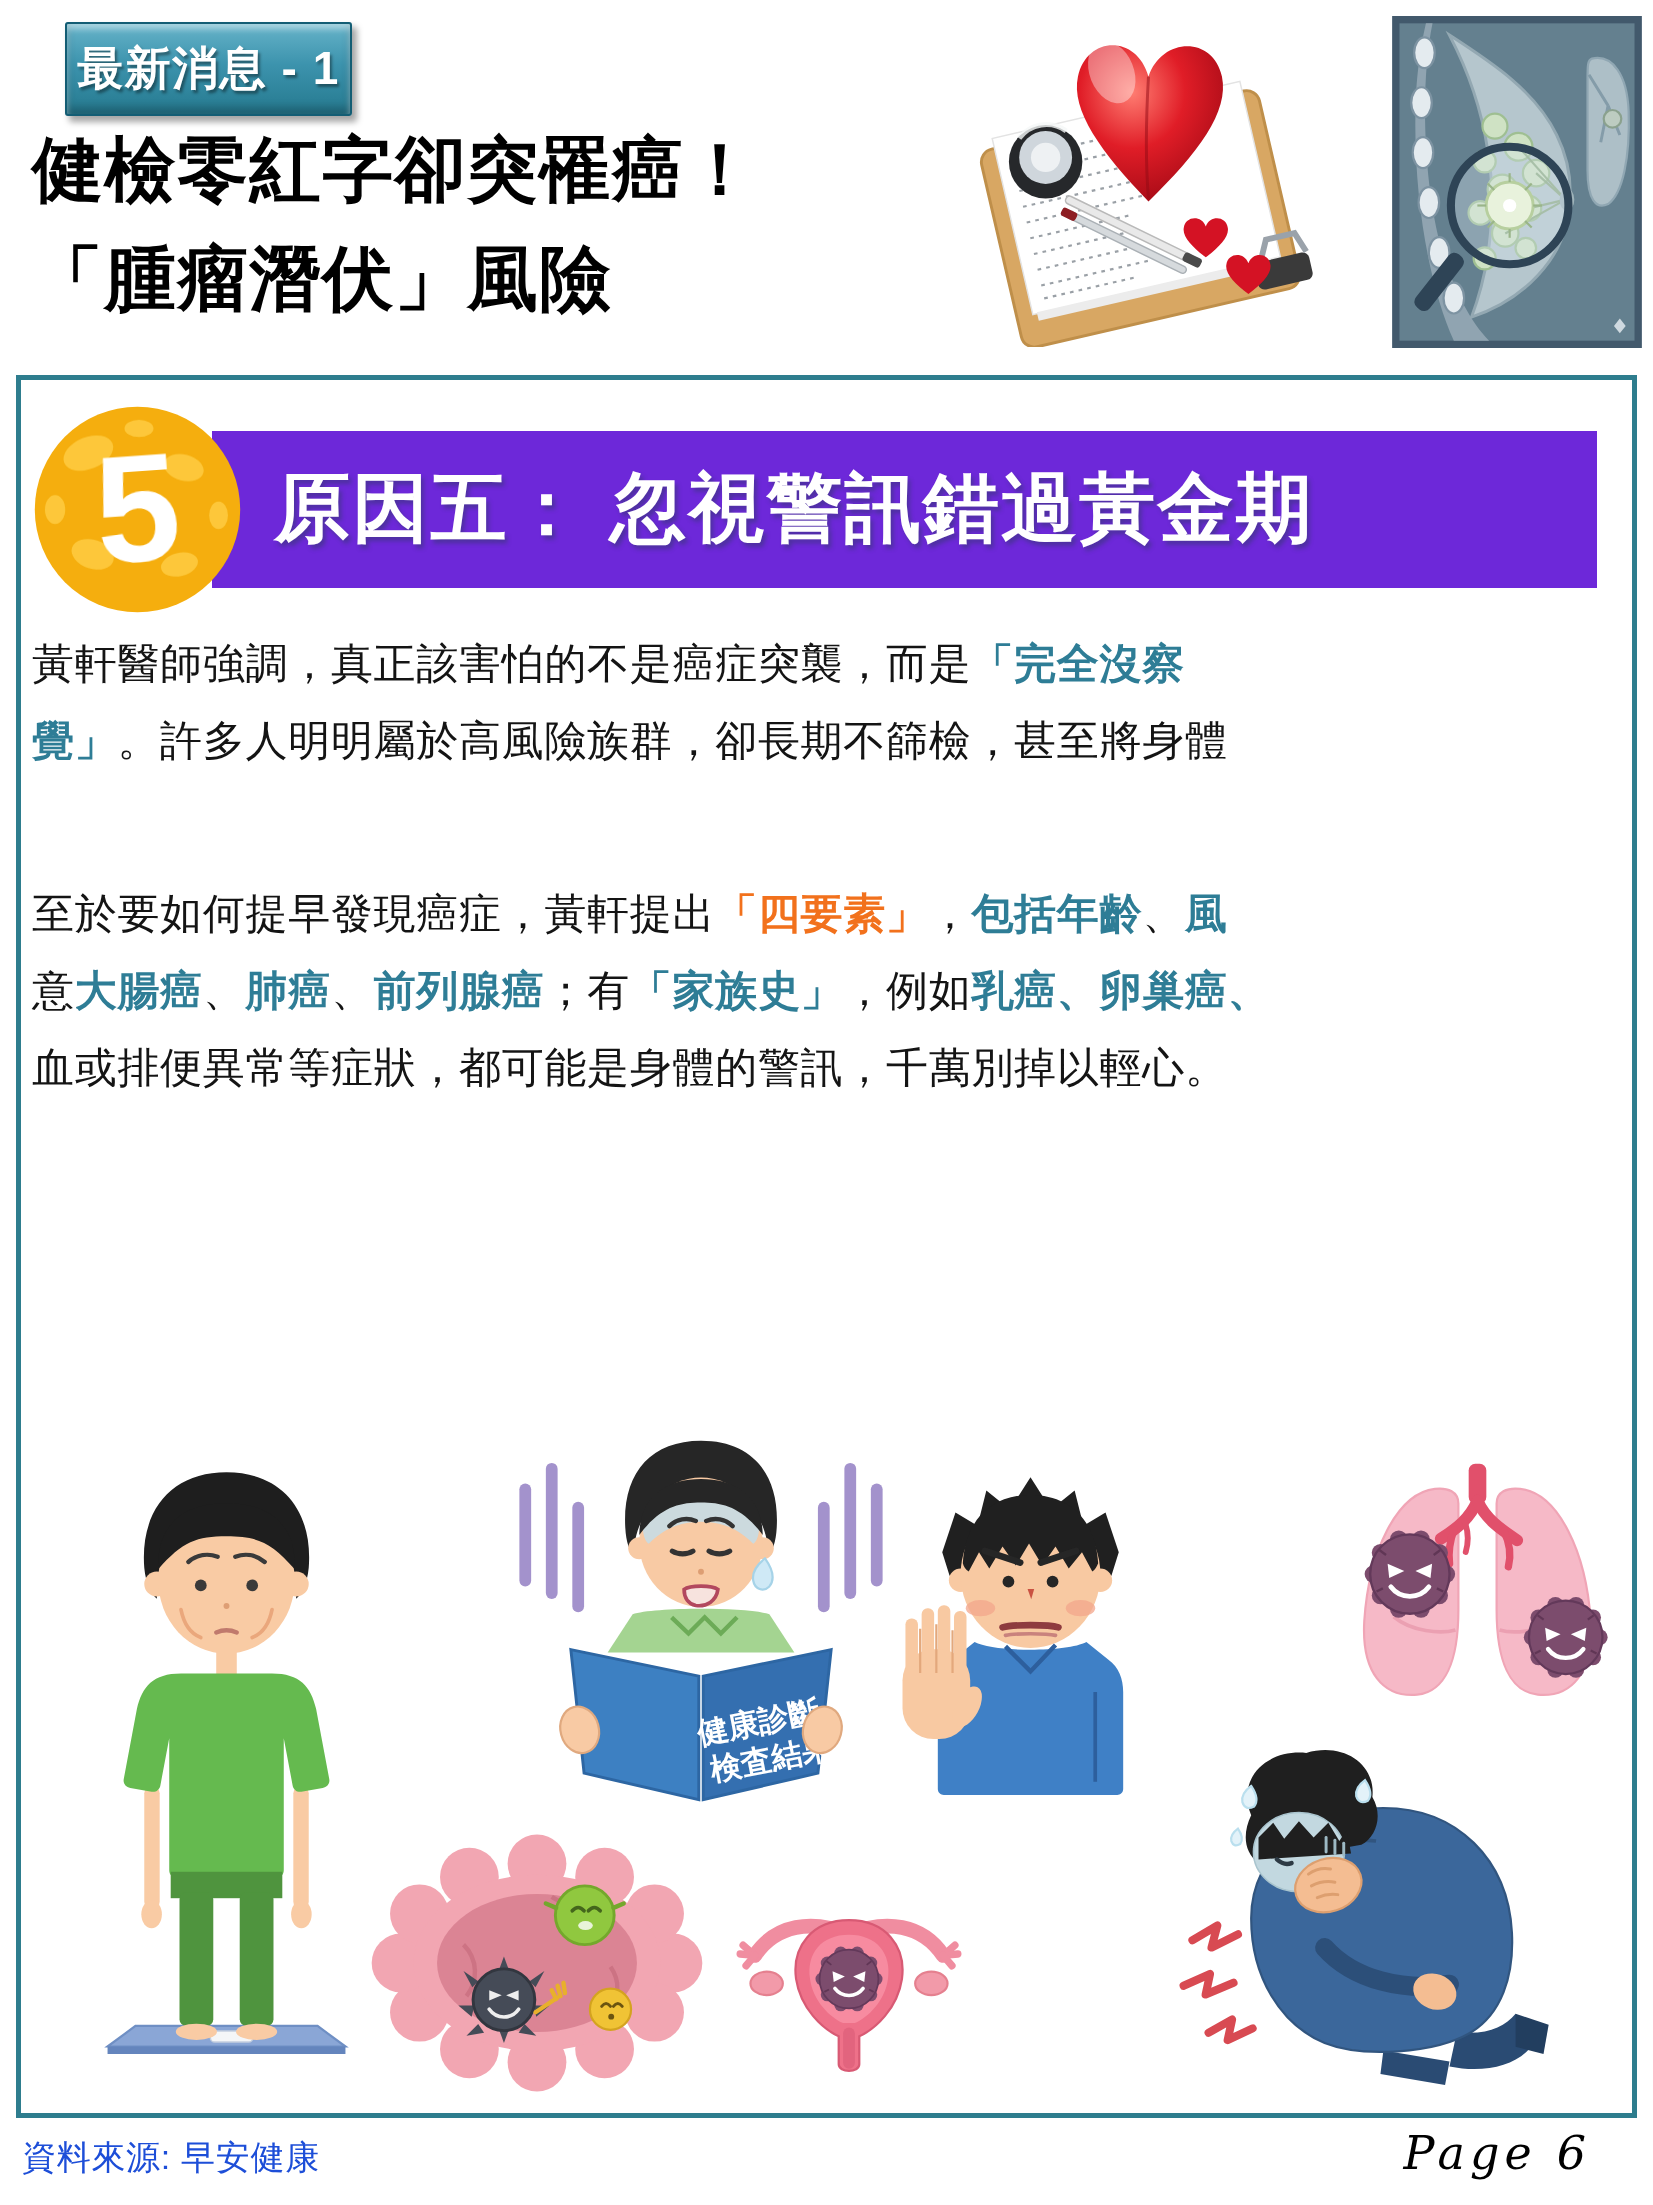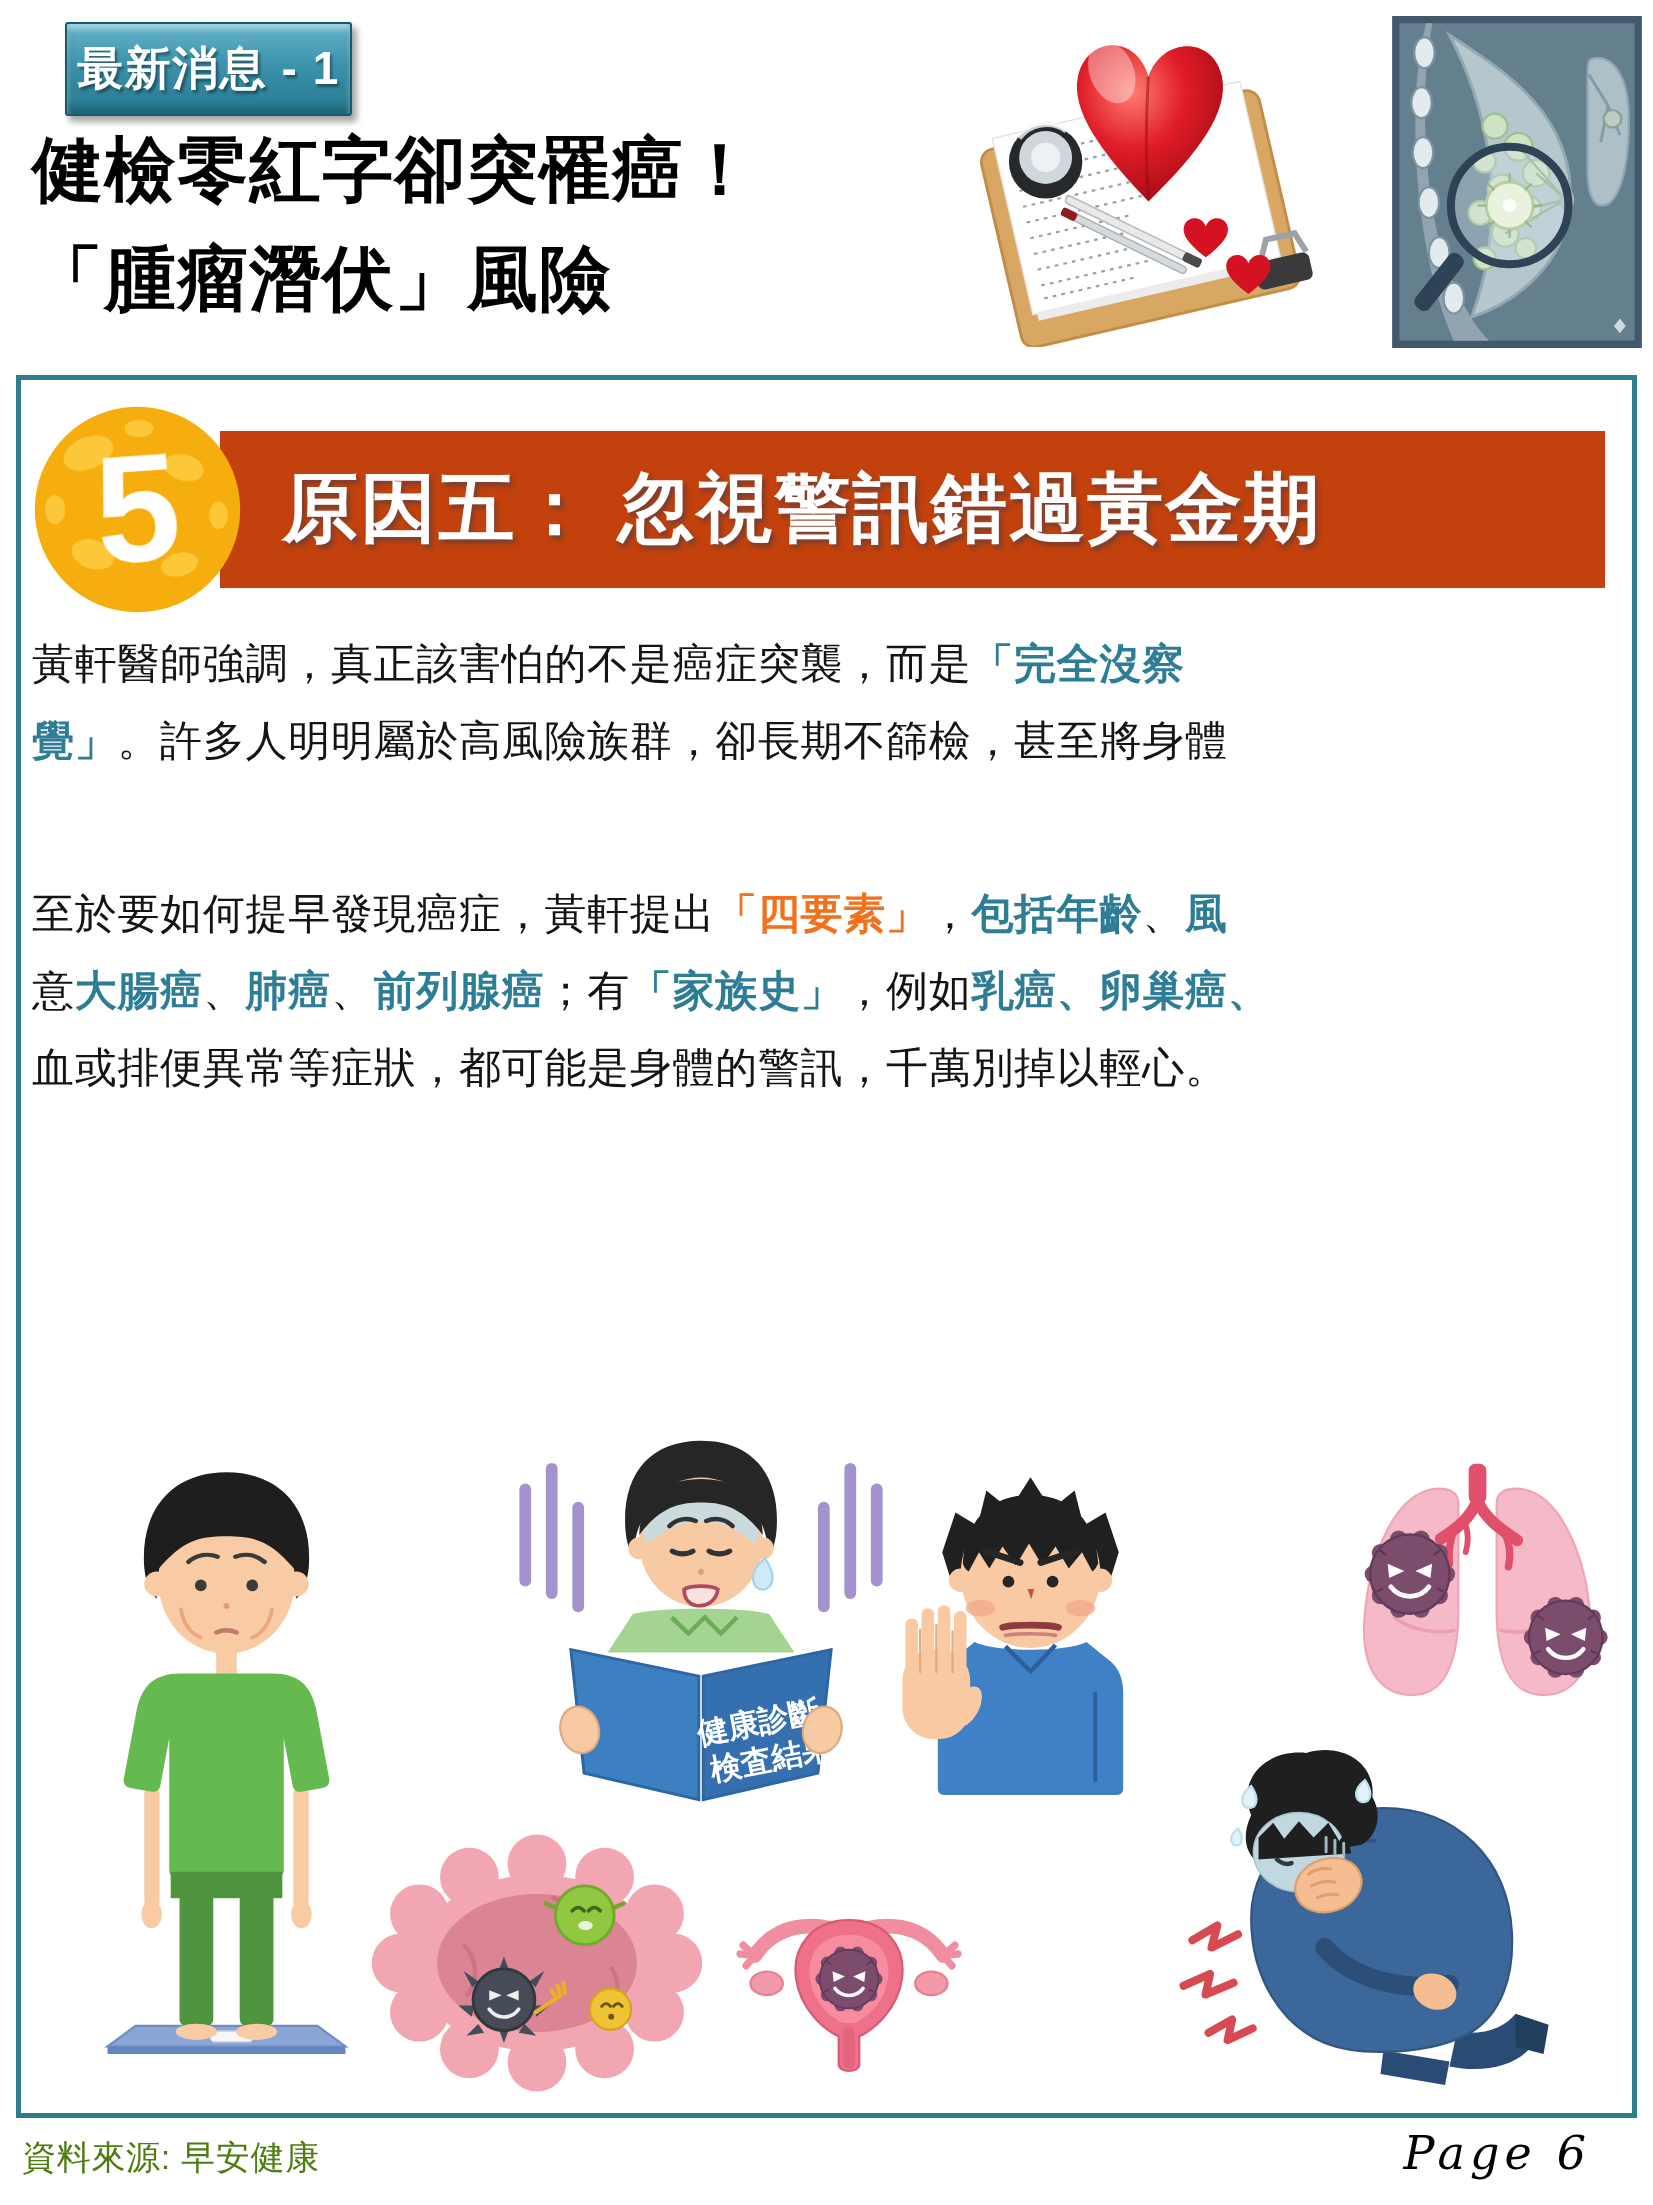--- a/index.html
+++ b/index.html
@@ -27,37 +27,37 @@
   }
   .title div{white-space:nowrap}
 
   
   .main-box{
     left:16px;top:375px;width:1611px;height:1733px;
     border:5.1px solid #2e7d8e;background:#fff;
   }
 
   .banner{
-    left:220px;top:431px;width:1385px;height:157px;box-sizing:border-box;
-    background:#c2410c;display:flex;align-items:center;padding-left:62px;
+    left:212px;top:431px;width:1385px;height:157px;box-sizing:border-box;
+    background:#6d28d9;display:flex;align-items:center;padding-left:62px;
     font-size:76px;font-weight:800;color:#fff;letter-spacing:2.2px;white-space:nowrap;
     text-shadow:2.9px 3.7px 4.4px rgba(40,60,90,.45);
   }
   .num-circle{left:29px;top:401px;width:217px;height:217px}
 
   
   .body-text{left:32px;top:625px;width:1589px;font-size:42px}
   .tline{white-space:nowrap;height:77px;line-height:77px;letter-spacing:0.7px}
   .para + .para{margin-top:96px}
   .seg-plain{color:#141414;font-weight:400}
   .seg-teal{color:#2e7d96;font-weight:700}
   .seg-orange{color:#f2711c;font-weight:700}
 
   
-  .source{left:22px;top:2135px;font-size:34px;color:#4d7c0f;letter-spacing:0.7px}
+  .source{left:22px;top:2135px;font-size:34px;color:#1d4ed8;letter-spacing:0.7px}
   .page-num{
     right:63px;top:2126px;font-size:46px;color:#000;
     font-family:"DejaVu Serif","Liberation Serif",serif;font-style:italic;font-weight:400;letter-spacing:5.1px;
   }
 
   svg{display:block}
 </style>
 </head>
 <body>
 

